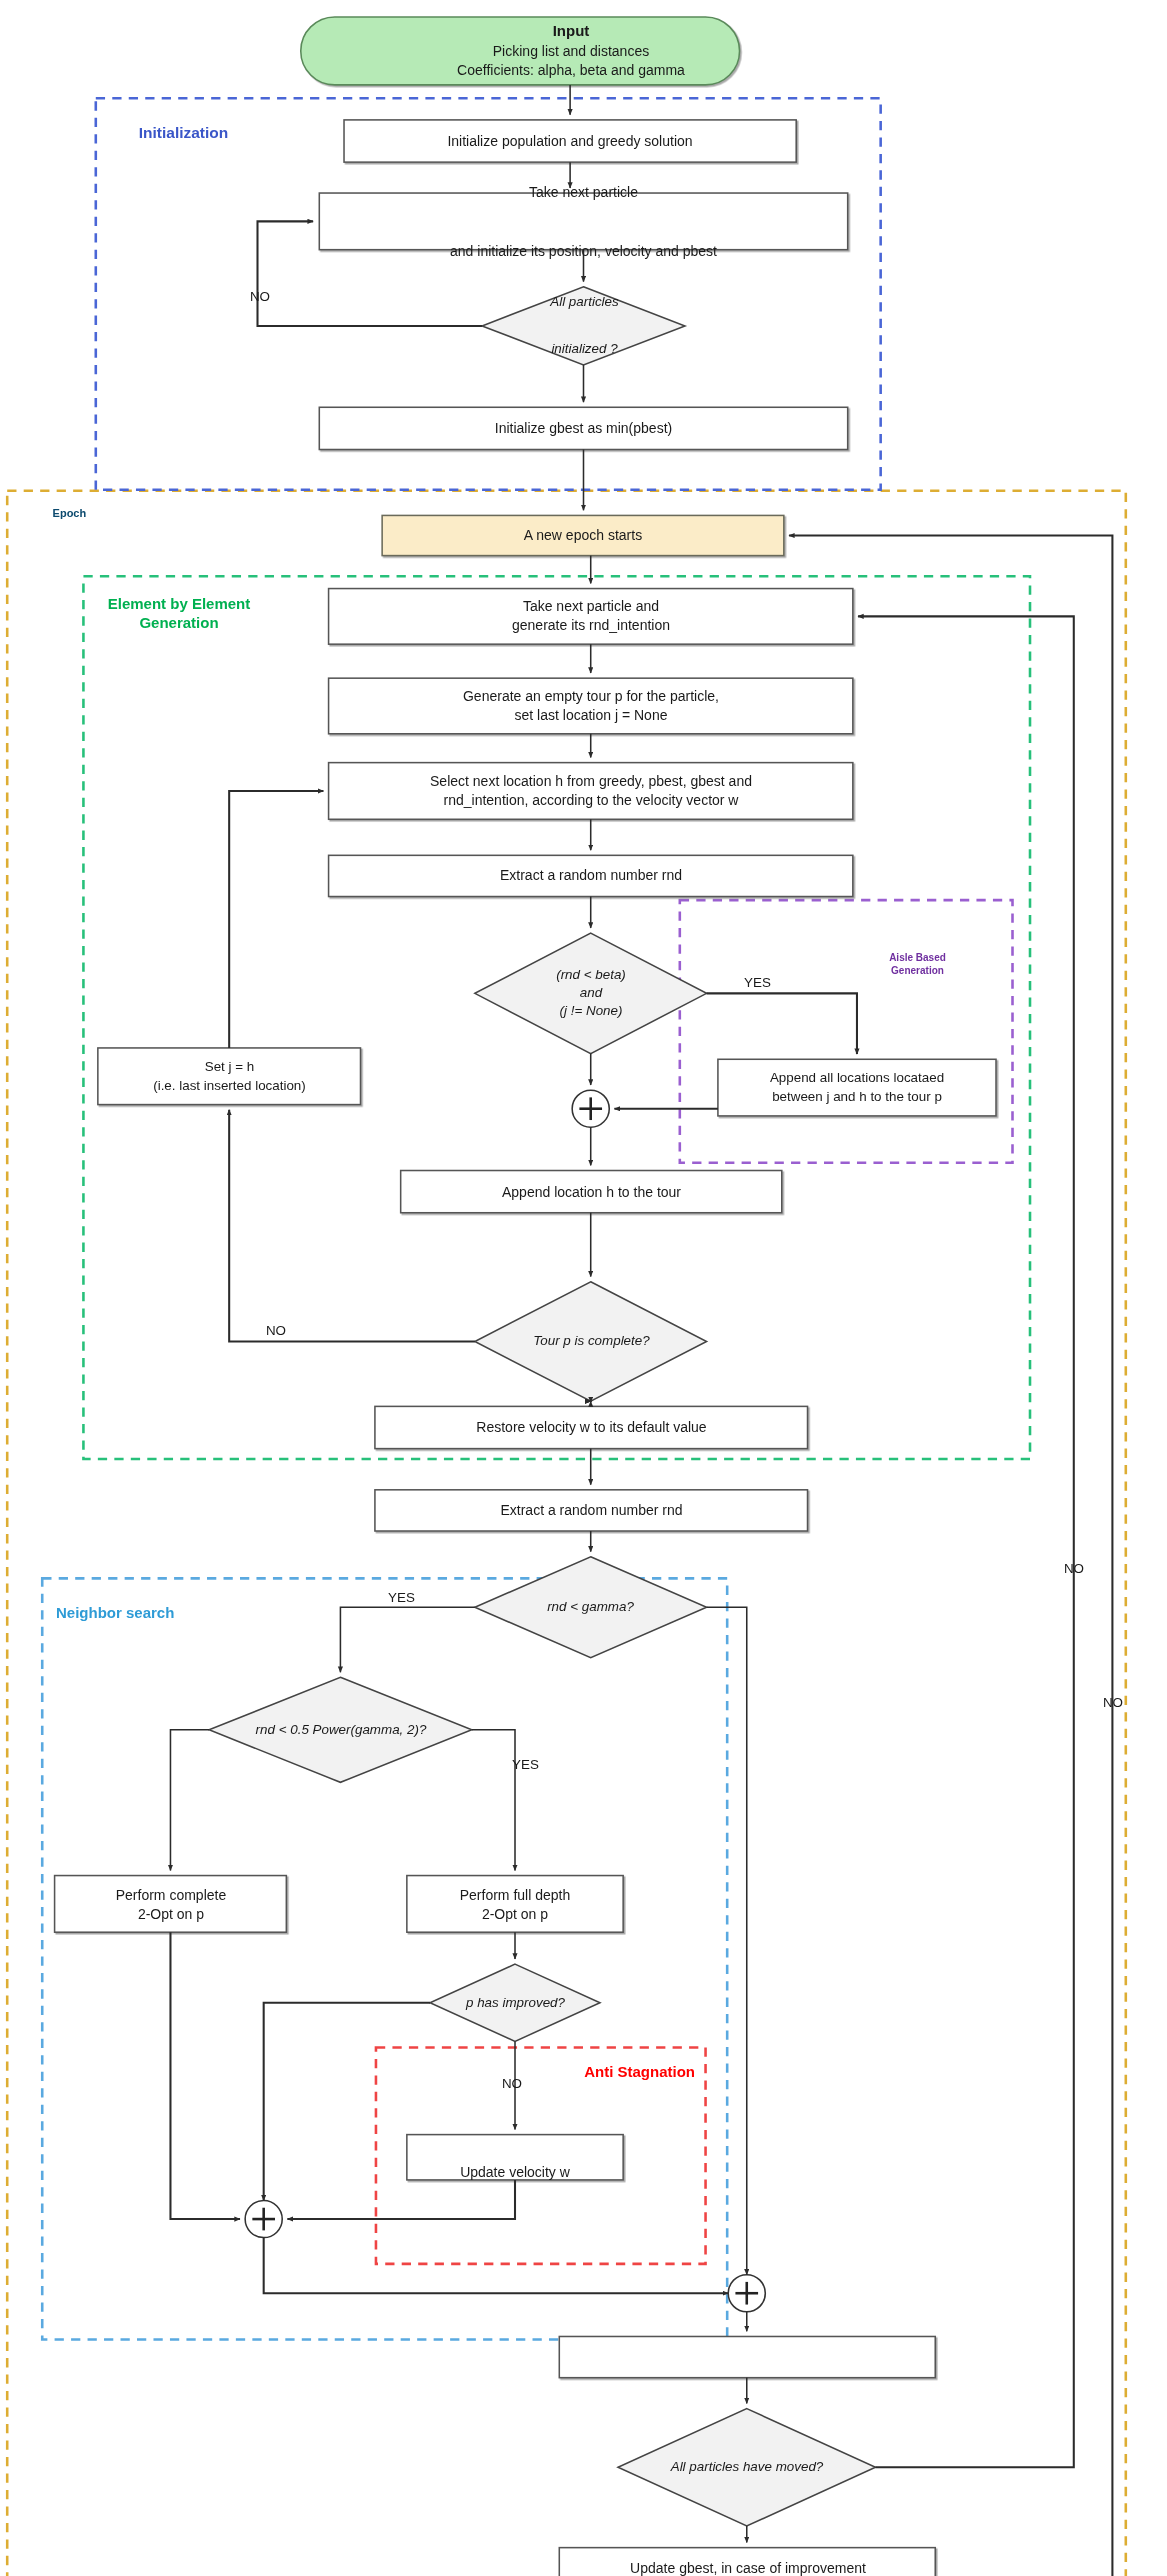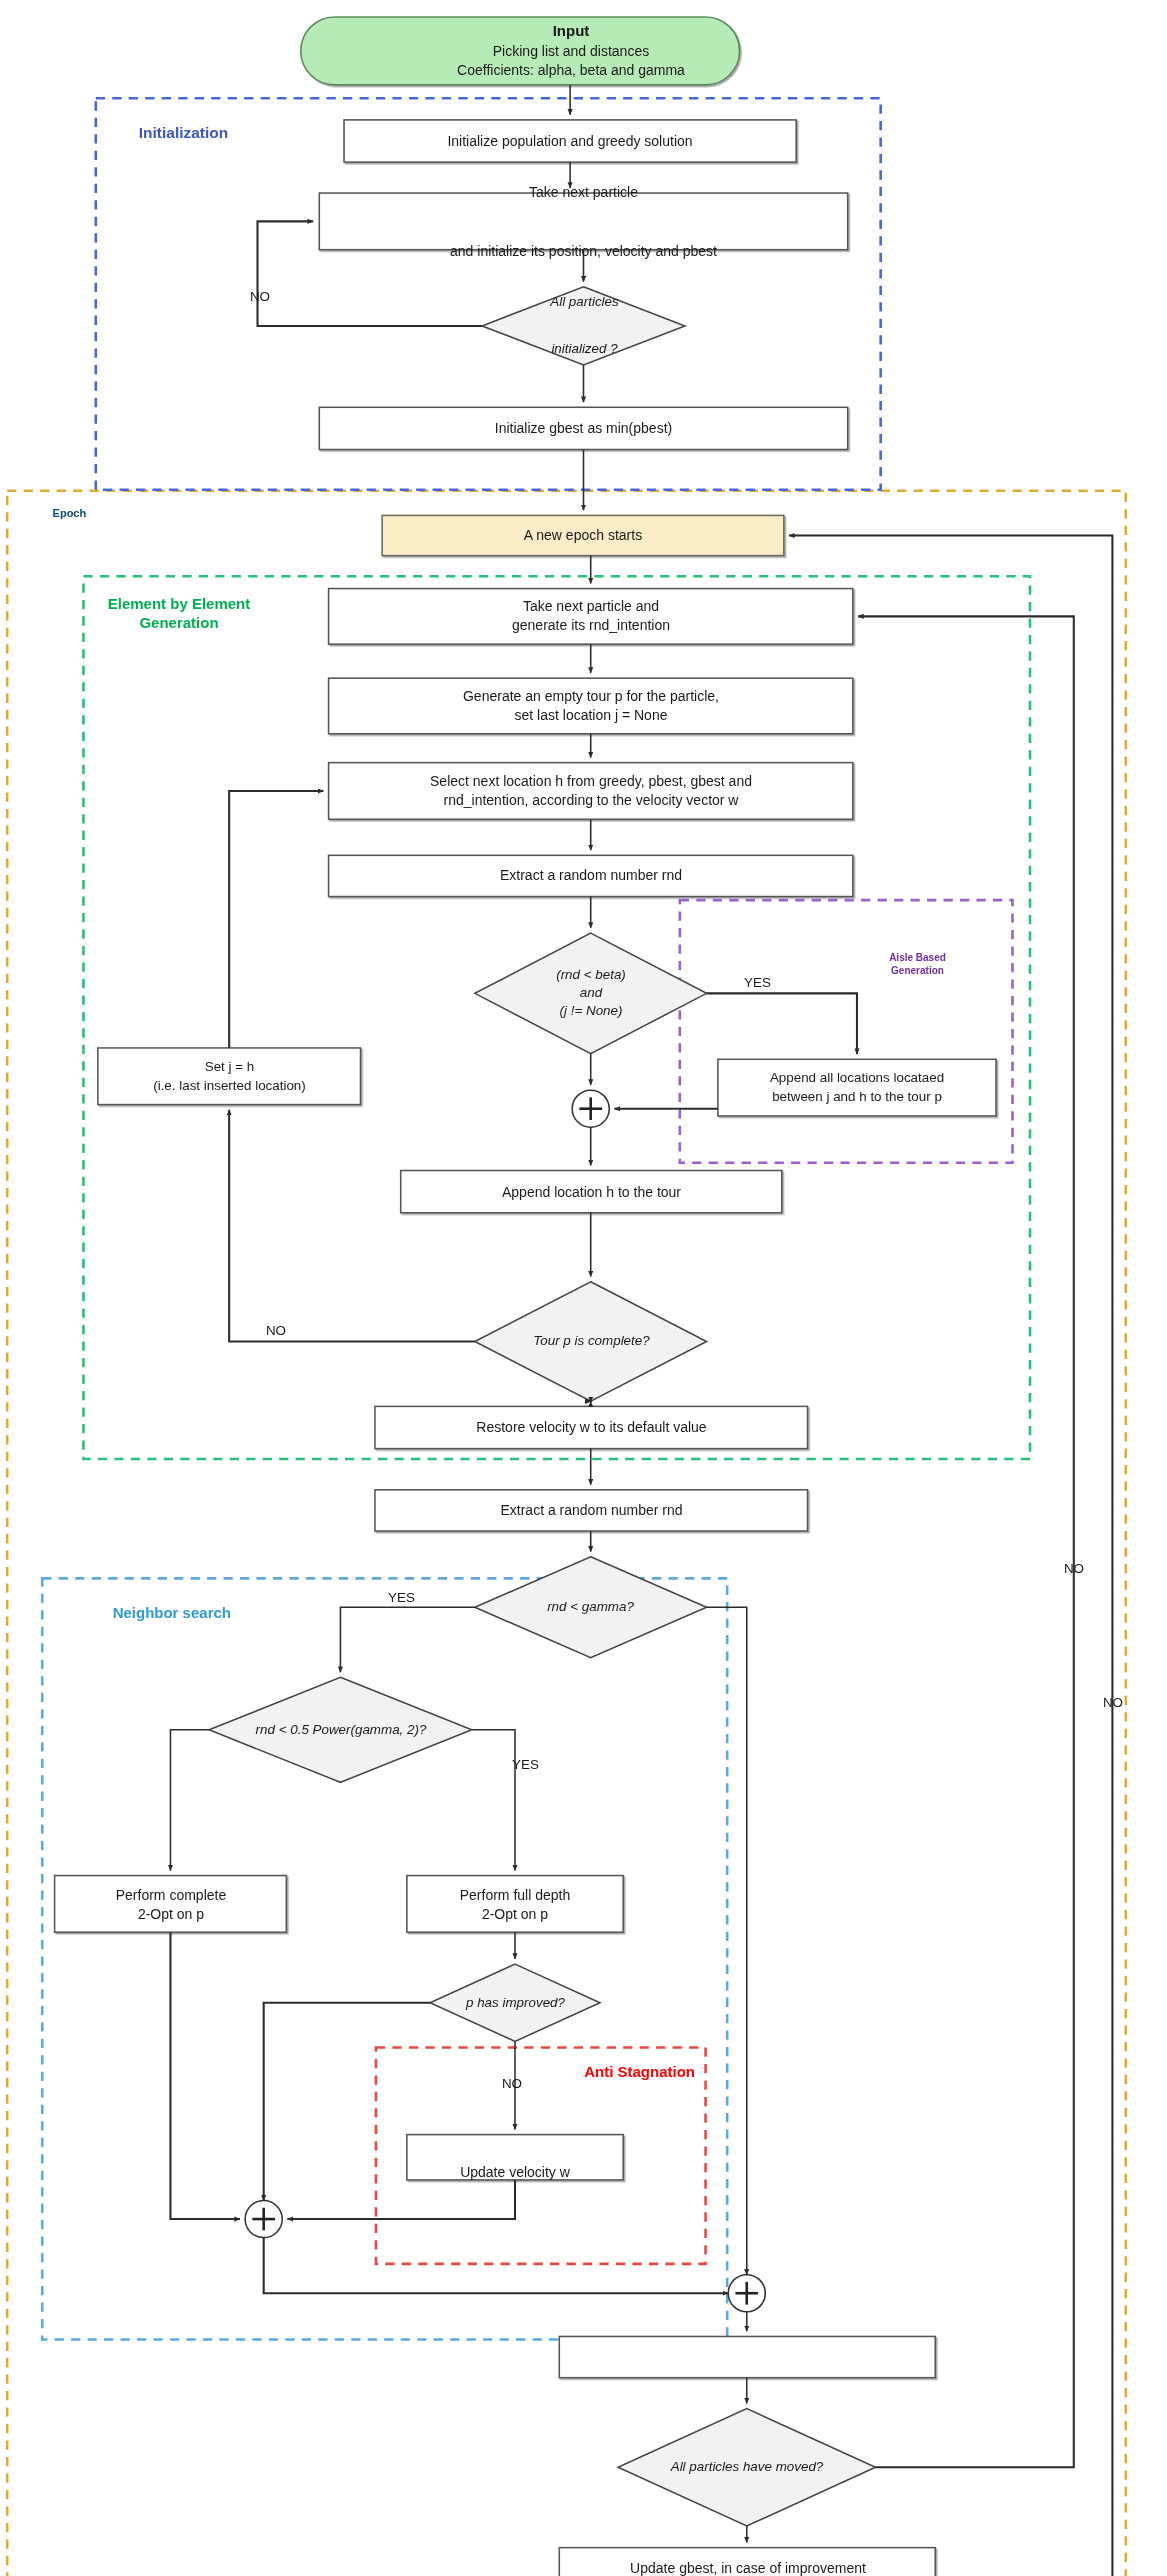--- a/index.html
+++ b/index.html
@@ -339,21 +339,21 @@
   <div class="grouplbl" style="left:94px;top:595px;width:170px;font-size:15px;color:#00b050;">
     <span>Element by Element</span><br>
     <span>Generation</span>
   </div>
 
   <div class="grouplbl" style="left:840px;top:952px;width:155px;font-size:10px;color:#7030a0;">
     <span>Aisle Based</span><br>
     <span>Generation</span>
   </div>
 
-  <div class="grouplbl" style="left:56px;top:1604px;width:175px;font-size:15px;color:#2e9bd6;text-align:right;">
+  <div class="grouplbl" style="left:56px;top:1604px;width:175px;font-size:15px;color:#2e9bd6;text-align:left;">
     <span>Neighbor search</span>
   </div>
 
   <div class="grouplbl" style="left:515px;top:2063px;width:180px;font-size:15px;color:#ff0000;text-align:right;">
     <span>Anti Stagnation</span>
   </div>
 
   <div class="edgelbl" style="left:242px;top:289px;width:36px;">
     <span>NO</span>
   </div>

